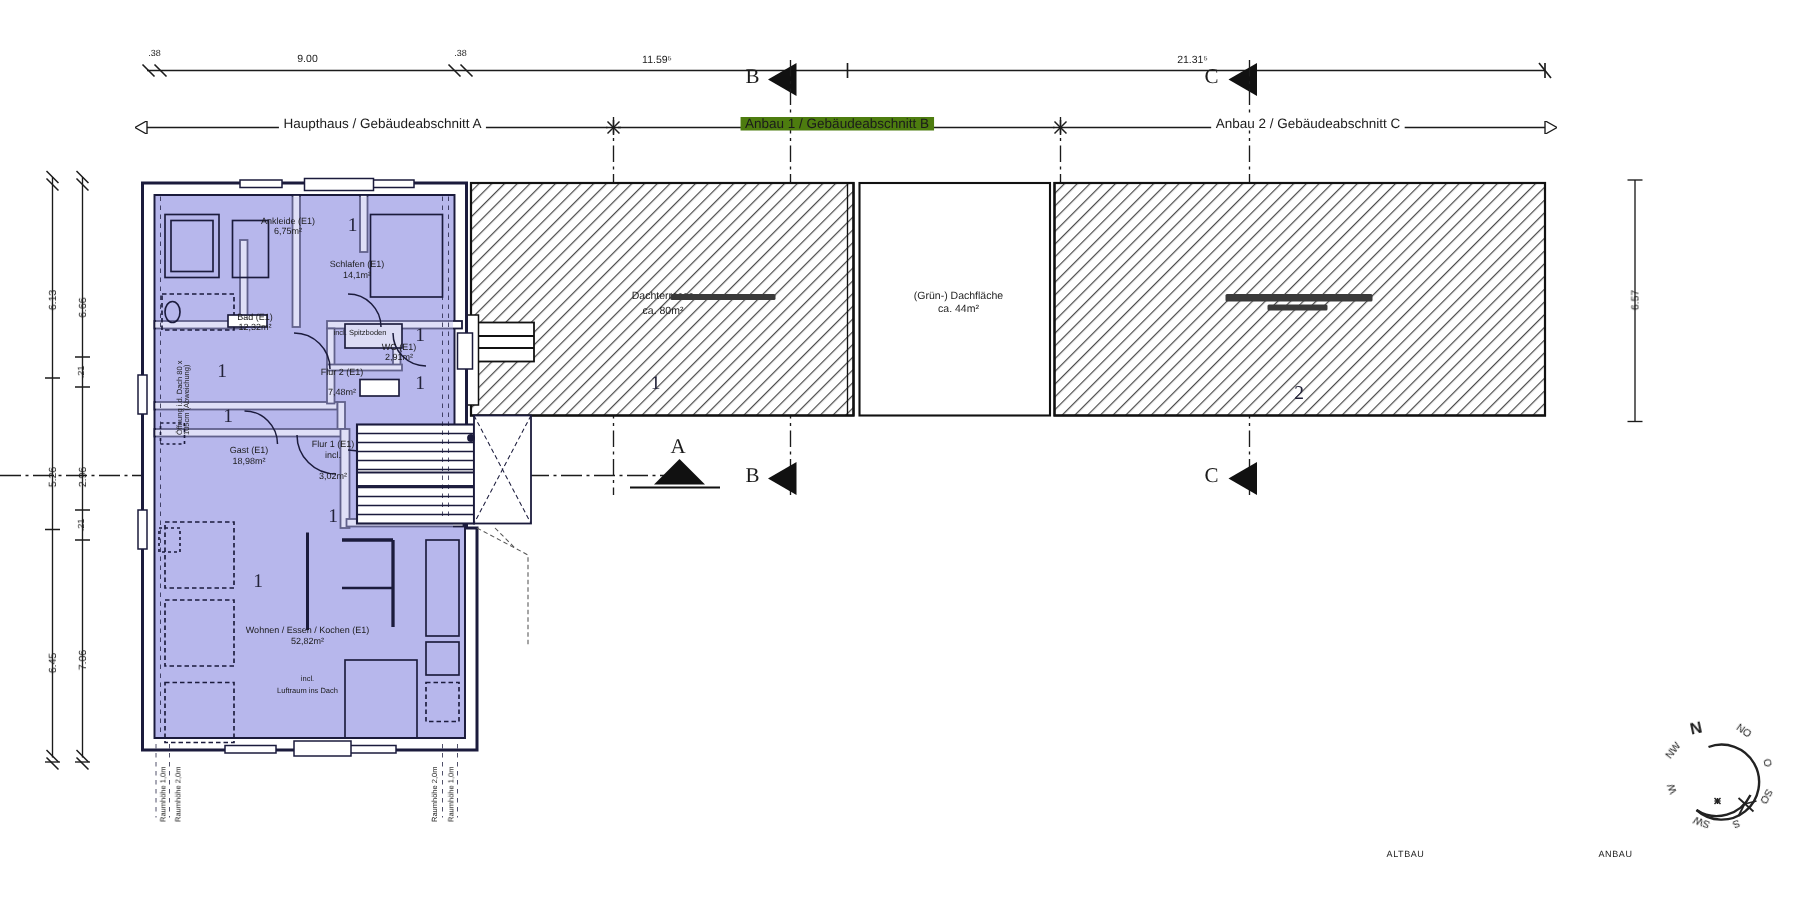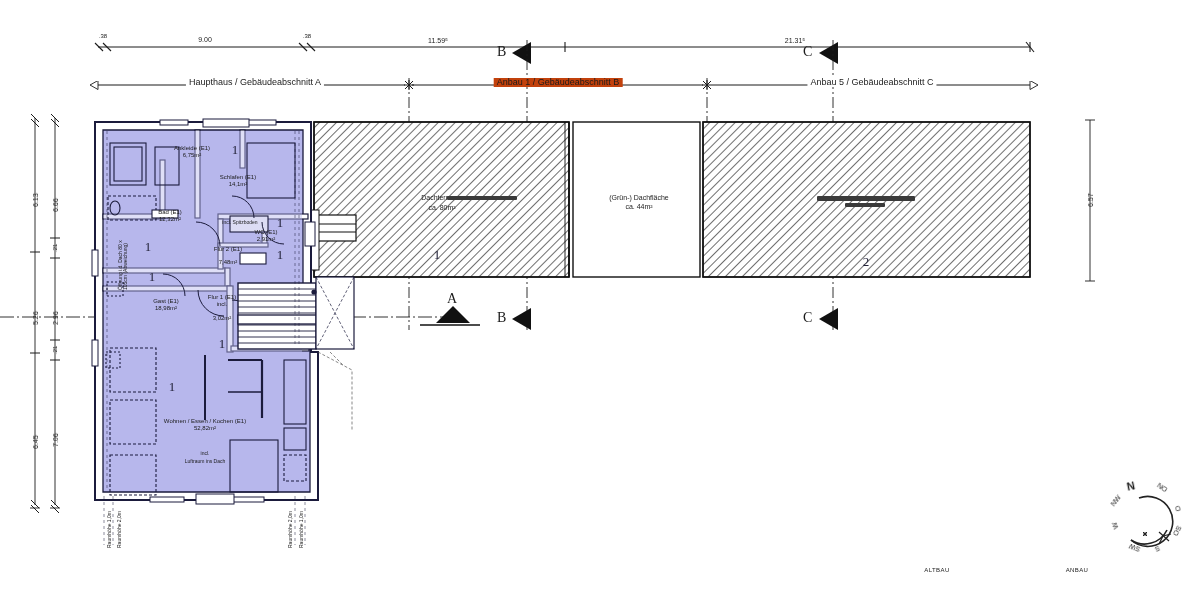--- a/index.html
+++ b/index.html
@@ -299,22 +299,22 @@
 <div class="lbl t6 ctr blur" style="left:103px;top:33px;">.38</div>
 <div class="lbl t7 ctr blur" style="left:205px;top:36px;">9.00</div>
 <div class="lbl t6 ctr blur" style="left:307px;top:33px;">.38</div>
 <div class="lbl t7 ctr blur" style="left:438px;top:37px;">11.59⁵</div>
 <div class="lbl t7 ctr blur" style="left:795px;top:37px;">21.31⁵</div>
 
 <div class="lbl sec" style="left:497px;top:45px;">B</div>
 <div class="lbl sec" style="left:803px;top:45px;">C</div>
 
 <div class="lbl t9 ctr" style="left:255px;top:78px;background:#fff;padding:0 3px;">Haupthaus / Gebäudeabschnitt A</div>
-<div class="lbl t9 ctr" style="left:558px;top:78px;background:#c2410c;padding:0 3px;">Anbau 1 / Gebäudeabschnitt B</div>
-<div class="lbl t9 ctr" style="left:872px;top:78px;background:#fff;padding:0 3px;">Anbau 5 / Gebäudeabschnitt C</div>
+<div class="lbl t9 ctr" style="left:558px;top:78px;background:#4d7c0f;padding:0 3px;">Anbau 1 / Gebäudeabschnitt B</div>
+<div class="lbl t9 ctr" style="left:872px;top:78px;background:#fff;padding:0 3px;">Anbau 2 / Gebäudeabschnitt C</div>
 
 <div class="lbl sec" style="left:447px;top:292px;">A</div>
 <div class="lbl sec" style="left:497px;top:311px;">B</div>
 <div class="lbl sec" style="left:803px;top:311px;">C</div>
 
 <div class="lbl t7 blur vert" style="left:32px;top:200px;transform:rotate(-90deg) translateX(-50%);">6.13</div>
 <div class="lbl t7 blur vert" style="left:32px;top:318px;transform:rotate(-90deg) translateX(-50%);">5.26</div>
 <div class="lbl t7 blur vert" style="left:32px;top:442px;transform:rotate(-90deg) translateX(-50%);">6.45</div>
 
 <div class="lbl t7 blur vert" style="left:52px;top:205px;transform:rotate(-90deg) translateX(-50%);">6.66</div>

